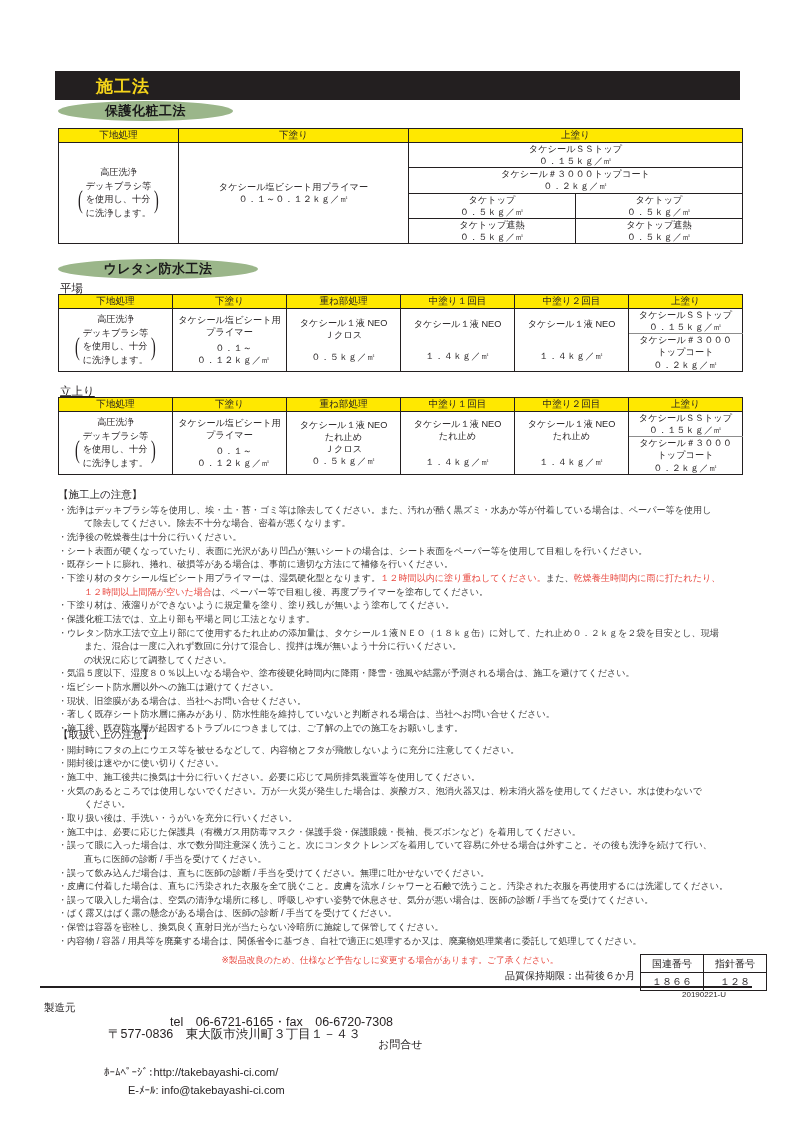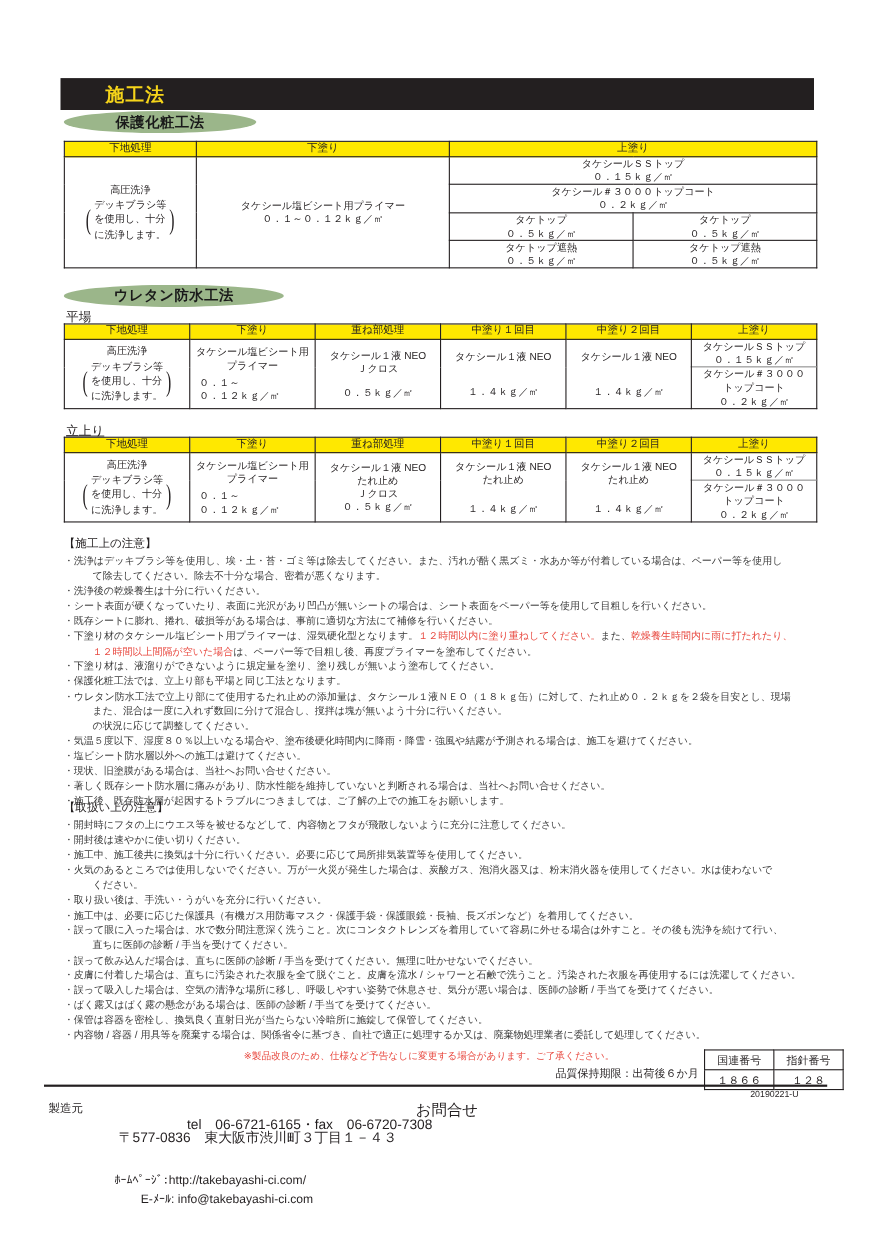--- a/index.html
+++ b/index.html
@@ -46,21 +46,21 @@
     border:1px solid #231f20;
     font-size:9.2px; color:#231f20; text-align:center;
     padding:0; vertical-align:middle; line-height:1.32;
   }
   table.t th{
     background:#ffe800; font-weight:normal; height:13px; font-size:9.6px;
   }
   .sub-top{ border-bottom:1px solid #8d8d8d !important; }
   .sub-bot{ border-top:1px solid #8d8d8d !important; }
   .cellpad{ padding:3px 2px; }
-  .left-ind{ text-align:left; padding-left:8px; }
+  .left-ind{ text-align:center; padding-left:8px; }
 
   
   .brkwrap{ display:flex; align-items:center; justify-content:center; gap:1px; margin-top:2px; }
   .brk{ font-size:26px; line-height:0.82; color:#231f20; transform:scaleX(0.55); font-family:"Liberation Serif",serif;}
   .brk-lines{ text-align:left; line-height:1.45; font-size:9.2px; }
 
   
   .notes{ position:absolute; font-size:9.1px; line-height:1.5; color:#3a3a3a; }
   .note-head{ font-size:10.5px; color:#231f20; margin:0 0 1px 0; }
   .note-li{ display:block; text-indent:0; padding-left:9px; position:relative; }
@@ -86,21 +86,21 @@
   }
 
   .hr-thick{
     position:absolute; left:40px; top:986px; width:712px; height:2px; background:#231f20;
   }
   .doccode{ position:absolute; font-size:8px; color:#231f20; }
 
   
   .f-maker{ position:absolute; font-size:10.5px; color:#231f20; }
   .f-company{ position:absolute; font-size:19px; font-weight:bold; color:#231f20; letter-spacing:1px; }
-  .f-contact{ position:absolute; font-size:14px; color:#231f20; }
+  .f-contact{ position:absolute; font-size:11px; color:#231f20;margin-top:36px; }
   .f-line{ position:absolute; font-size:12.5px; color:#231f20; white-space:nowrap; }
   .f-small{ position:absolute; font-size:11px; color:#231f20; white-space:nowrap; }
 </style>
 </head>
 <body>
 
 <div class="page">
 
   <div class="banner">
     <div class="banner-text">施工法</div>

